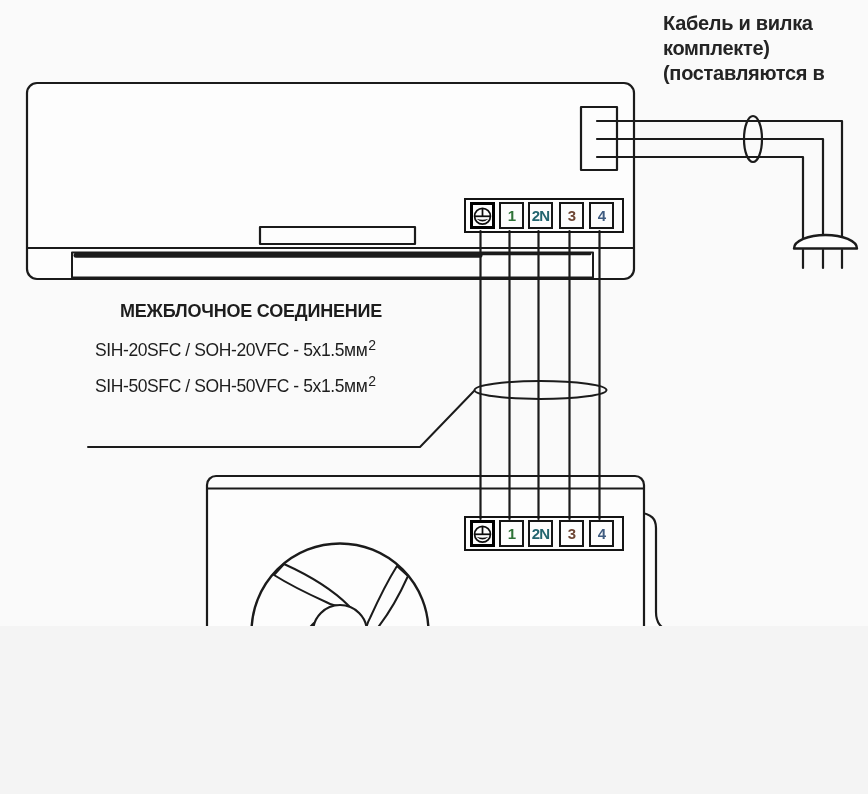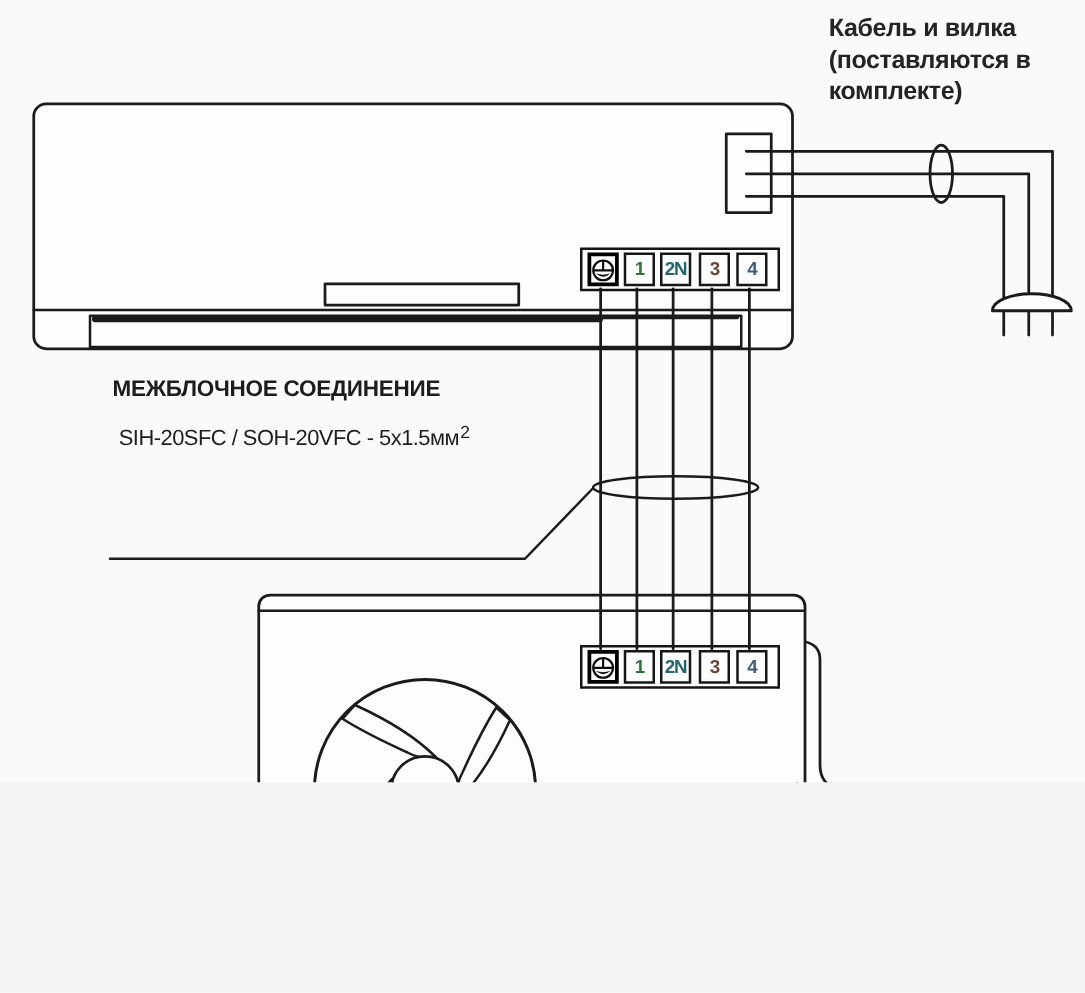--- a/index.html
+++ b/index.html
@@ -11,21 +11,21 @@
   }
   .stage svg.diagram{position:absolute;left:0;top:0;}
 
   
   .cable-note{position:absolute;left:663px;top:11px;font-size:20px;font-weight:700;
     line-height:25px;letter-spacing:-0.3px;color:#242424;}
   .cable-note span{display:block;}
 
   
   .interconnect{position:absolute;left:90px;top:301px;}
-  .ic-heading{font-size:18px;font-weight:700;letter-spacing:-0.2px;color:#1d1d1d;}
+  .ic-heading{font-size:18px;font-weight:700;letter-spacing:-0.2px;color:#1d1d1d;margin-left:30px;}
   .ic-rows{margin-top:7px;margin-left:5px;}
   .ic-row{font-size:17.5px;font-weight:400;letter-spacing:-0.4px;line-height:30px;
     white-space:nowrap;color:#1d1d1d;}
   .ic-row sup{font-size:14px;position:relative;top:1px;left:1px;}
 
   
   .tblock{position:absolute;width:160px;height:35px;border:2px solid #141414;
     box-sizing:border-box;background:transparent;}
   .cell{position:absolute;top:2px;width:25px;height:27px;box-sizing:border-box;
     border:2px solid #161616;background:#fdfdfd;display:flex;align-items:center;
@@ -93,29 +93,32 @@
       <line x1="569.5" y1="231" x2="569.5" y2="519"></line>
       <line x1="599.5" y1="231" x2="599.5" y2="519"></line>
       <ellipse cx="540.5" cy="390" rx="66" ry="9" stroke-width="2"></ellipse>
     </g>
 
     <path d="M88 447 H420 L474 391" stroke-width="2"></path>
   </svg>
 
   <div class="cable-note">
     <span>Кабель и вилка</span>
+    <span>комплекте)</span>
     <span>(поставляются в</span>
-    <span>комплекте)</span>
   </div>
 
   <div class="interconnect">
     <div class="ic-heading">МЕЖБЛОЧНОЕ СОЕДИНЕНИЕ</div>
     <div class="ic-rows">
       <div class="ic-row">
         <span>SIH-20SFC / SOH-20VFC - 5х1.5мм</span><sup>2</sup>
+      </div>
+      <div class="ic-row">
+        <span>SIH-50SFC / SOH-50VFC - 5х1.5мм</span><sup>2</sup>
       </div>
     </div>
   </div>
 
   <div class="tblock tblock-indoor">
     <div class="cell ground" style="left:4px">
       <svg width="19" height="21" viewBox="0 0 24 26" fill="none" stroke="#0d0d0d" stroke-width="2.2">
         <circle cx="12" cy="14" r="10"></circle>
         <line x1="12" y1="4" x2="12" y2="14"></line>
         <line x1="2.5" y1="14" x2="21.5" y2="14"></line>

